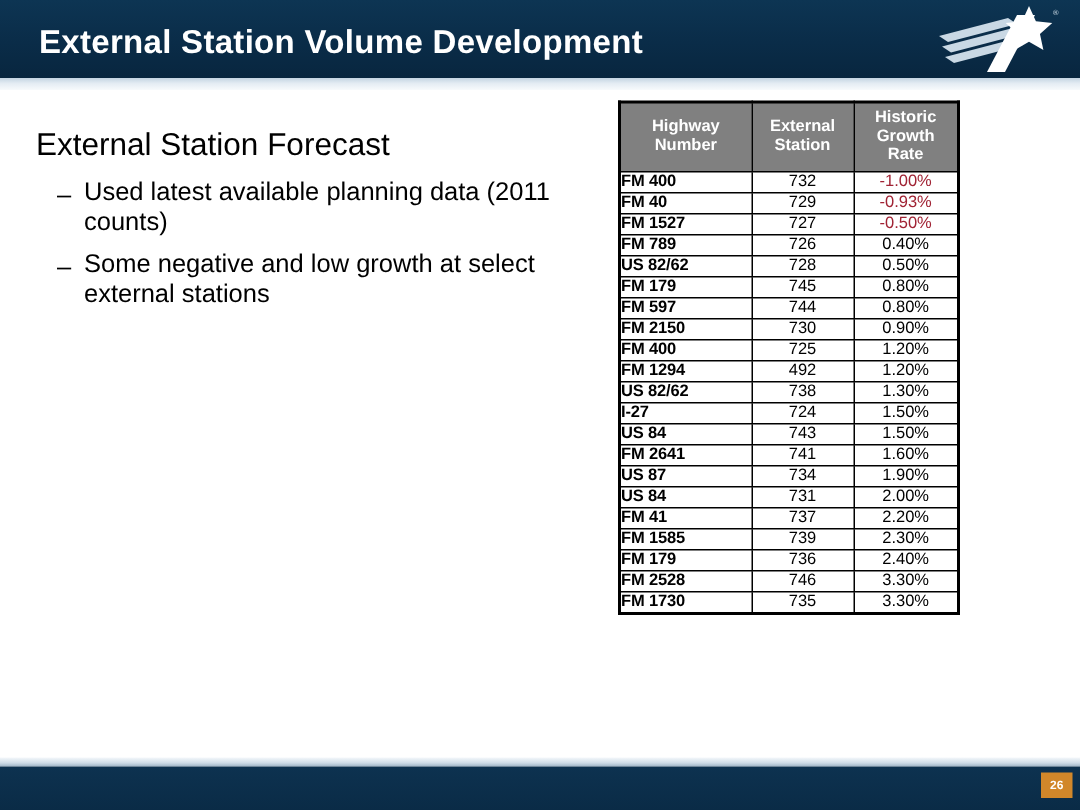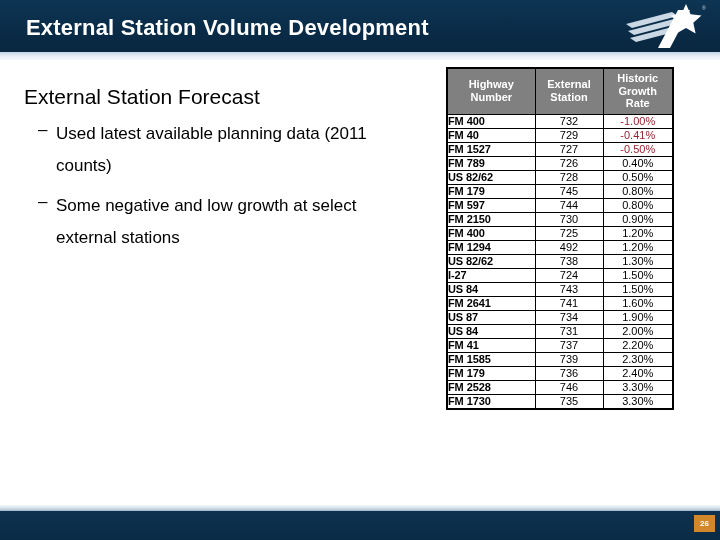--- a/index.html
+++ b/index.html
@@ -76,27 +76,27 @@
   .bullet-dash {
     width: 18px;
     flex: 0 0 18px;
     font-size: 17px;
     color: #000000;
     line-height: 24px;
   }
   .bullet-text {
     font-size: 17px;
     color: #000000;
-    line-height: 32px;
+    line-height: 20px;
   }
 
   
   #data-table-wrap {
     position: absolute;
-    left: 446px;
+    left: 412px;
     top: 67px;
     width: 226px;
   }
   table#data-table {
     border-collapse: collapse;
     width: 226px;
     table-layout: fixed;
     border: 2px solid #000000;
   }
   table#data-table th {
@@ -232,21 +232,21 @@
     </thead>
     <tbody id="table-body">
         <tr>
           <td class="col-hwy">FM 400</td>
           <td class="col-stn">732</td>
           <td class="col-rate neg">-1.00%</td>
         </tr>
         <tr>
           <td class="col-hwy">FM 40</td>
           <td class="col-stn">729</td>
-          <td class="col-rate neg">-0.41%</td>
+          <td class="col-rate neg">-0.93%</td>
         </tr>
         <tr>
           <td class="col-hwy">FM 1527</td>
           <td class="col-stn">727</td>
           <td class="col-rate neg">-0.50%</td>
         </tr>
         <tr>
           <td class="col-hwy">FM 789</td>
           <td class="col-stn">726</td>
           <td class="col-rate">0.40%</td>

